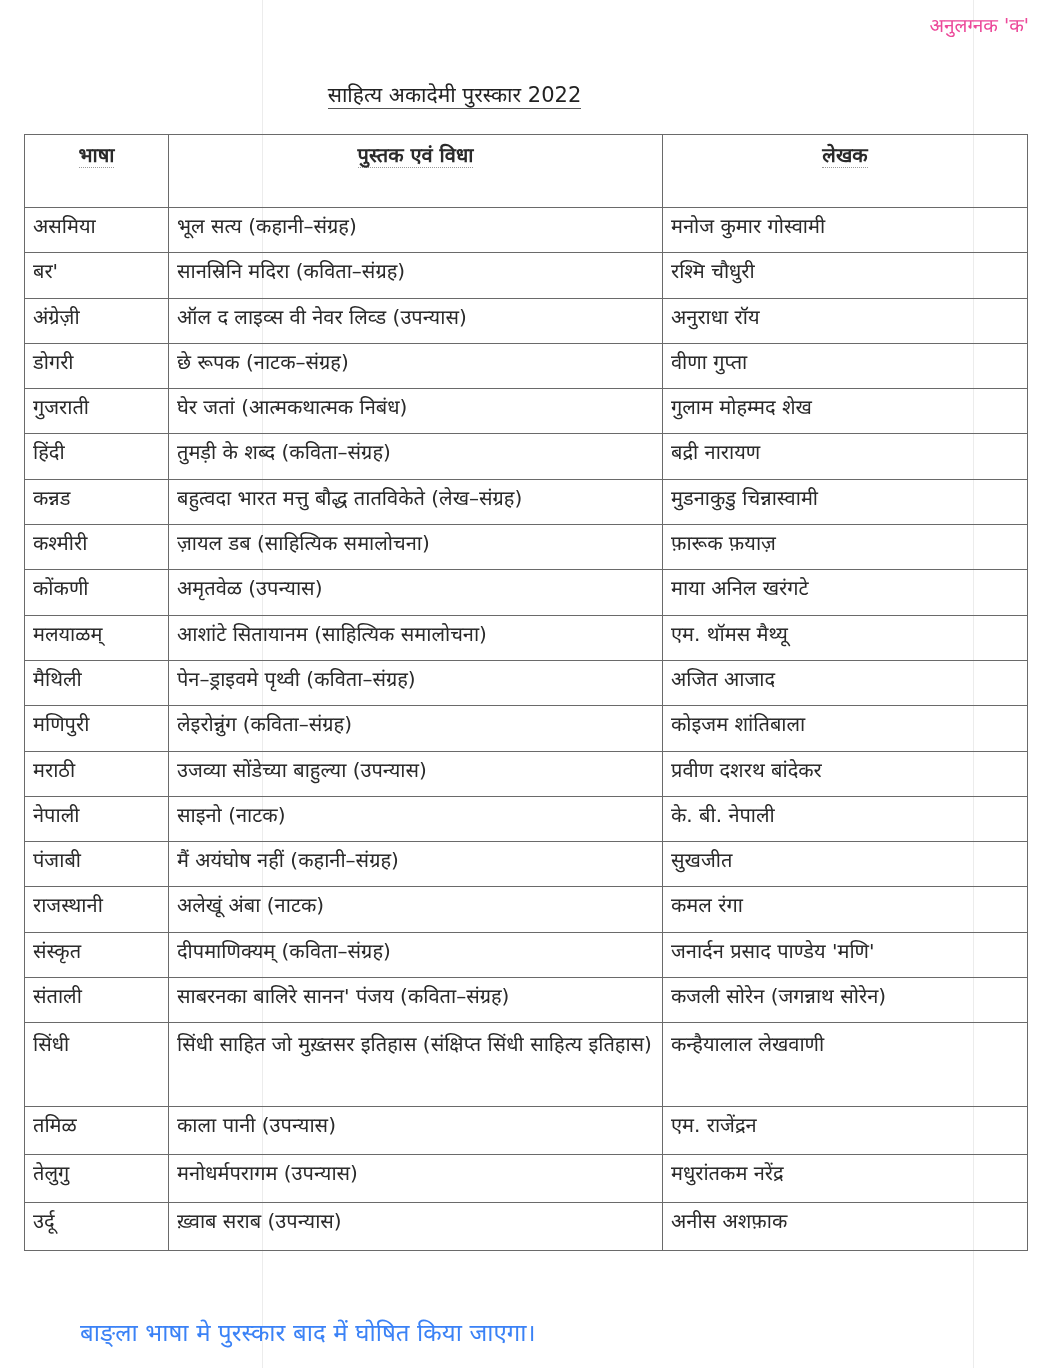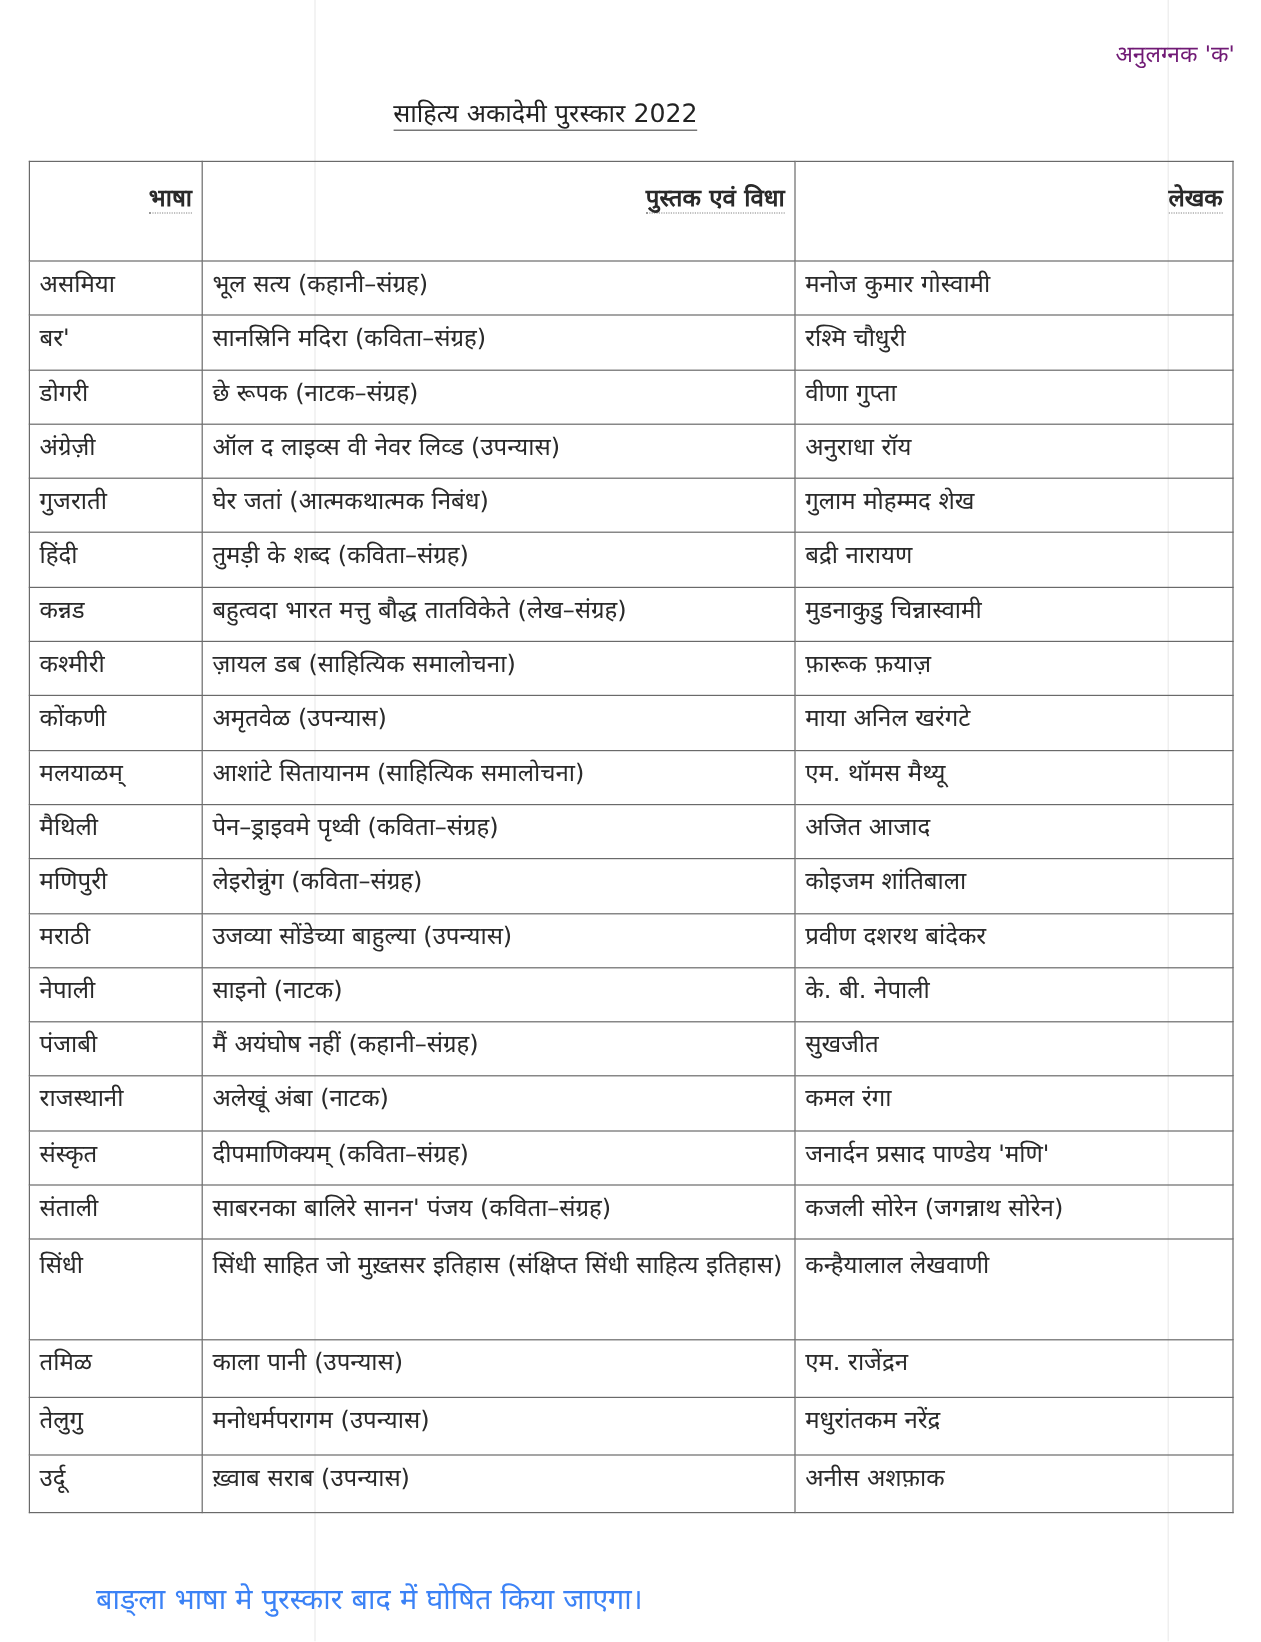--- a/index.html
+++ b/index.html
@@ -17,24 +17,24 @@
     }
     .scan-line {
       position: absolute;
       top: 0;
       width: 1px;
       height: 1368px;
       background: #ececec;
     }
     .annex {
       position: absolute;
-      top: 32px;
+      top: 12px;
       right: 22px;
       font-size: 19px;
-      color: #701a75;
+      color: #ec4899;
     }
     .title {
       position: absolute;
       top: 80px;
       left: 0;
       width: 909px;
       text-align: center;
       font-size: 21px;
     }
     .title span {
@@ -54,23 +54,23 @@
       border: 1.5px solid #6a6a6a;
       padding: 0 8px;
       vertical-align: top;
       font-size: 20px;
       font-weight: normal;
       text-align: left;
       line-height: 28px;
     }
     table.awards th {
       height: 66px;
-      text-align: right;
+      text-align: center;
       font-weight: bold;
-      padding-top: 16px;
+      padding-top: 6px;
     }
     table.awards th span {
       border-bottom: 1px dotted #999;
     }
     table.awards td {
       height: 45.3px;
       box-sizing: border-box;
       padding-top: 4px;
     }
     table.awards tr.tall td {
@@ -123,28 +123,28 @@
         <td>असमिया</td>
         <td>भूल सत्य (कहानी–संग्रह)</td>
         <td>मनोज कुमार गोस्वामी</td>
       </tr>
     <tr>
         <td>बर'</td>
         <td>सानस्रिनि मदिरा (कविता–संग्रह)</td>
         <td>रश्मि चौधुरी</td>
       </tr>
     <tr>
+        <td>अंग्रेज़ी</td>
+        <td>ऑल द लाइव्स वी नेवर लिव्ड (उपन्यास)</td>
+        <td>अनुराधा रॉय</td>
+      </tr>
+    <tr>
         <td>डोगरी</td>
         <td>छे रूपक (नाटक–संग्रह)</td>
         <td>वीणा गुप्ता</td>
-      </tr>
-    <tr>
-        <td>अंग्रेज़ी</td>
-        <td>ऑल द लाइव्स वी नेवर लिव्ड (उपन्यास)</td>
-        <td>अनुराधा रॉय</td>
       </tr>
     <tr>
         <td>गुजराती</td>
         <td>घेर जतां (आत्मकथात्मक निबंध)</td>
         <td>गुलाम मोहम्मद शेख</td>
       </tr>
     <tr>
         <td>हिंदी</td>
         <td>तुमड़ी के शब्द (कविता–संग्रह)</td>
         <td>बद्री नारायण</td>

